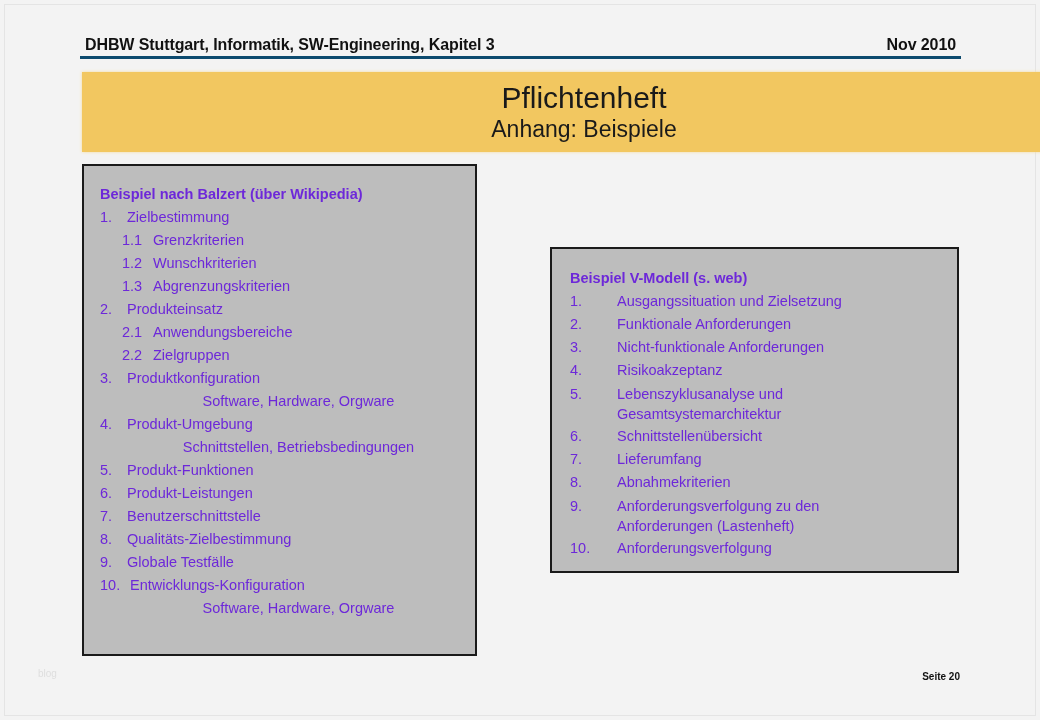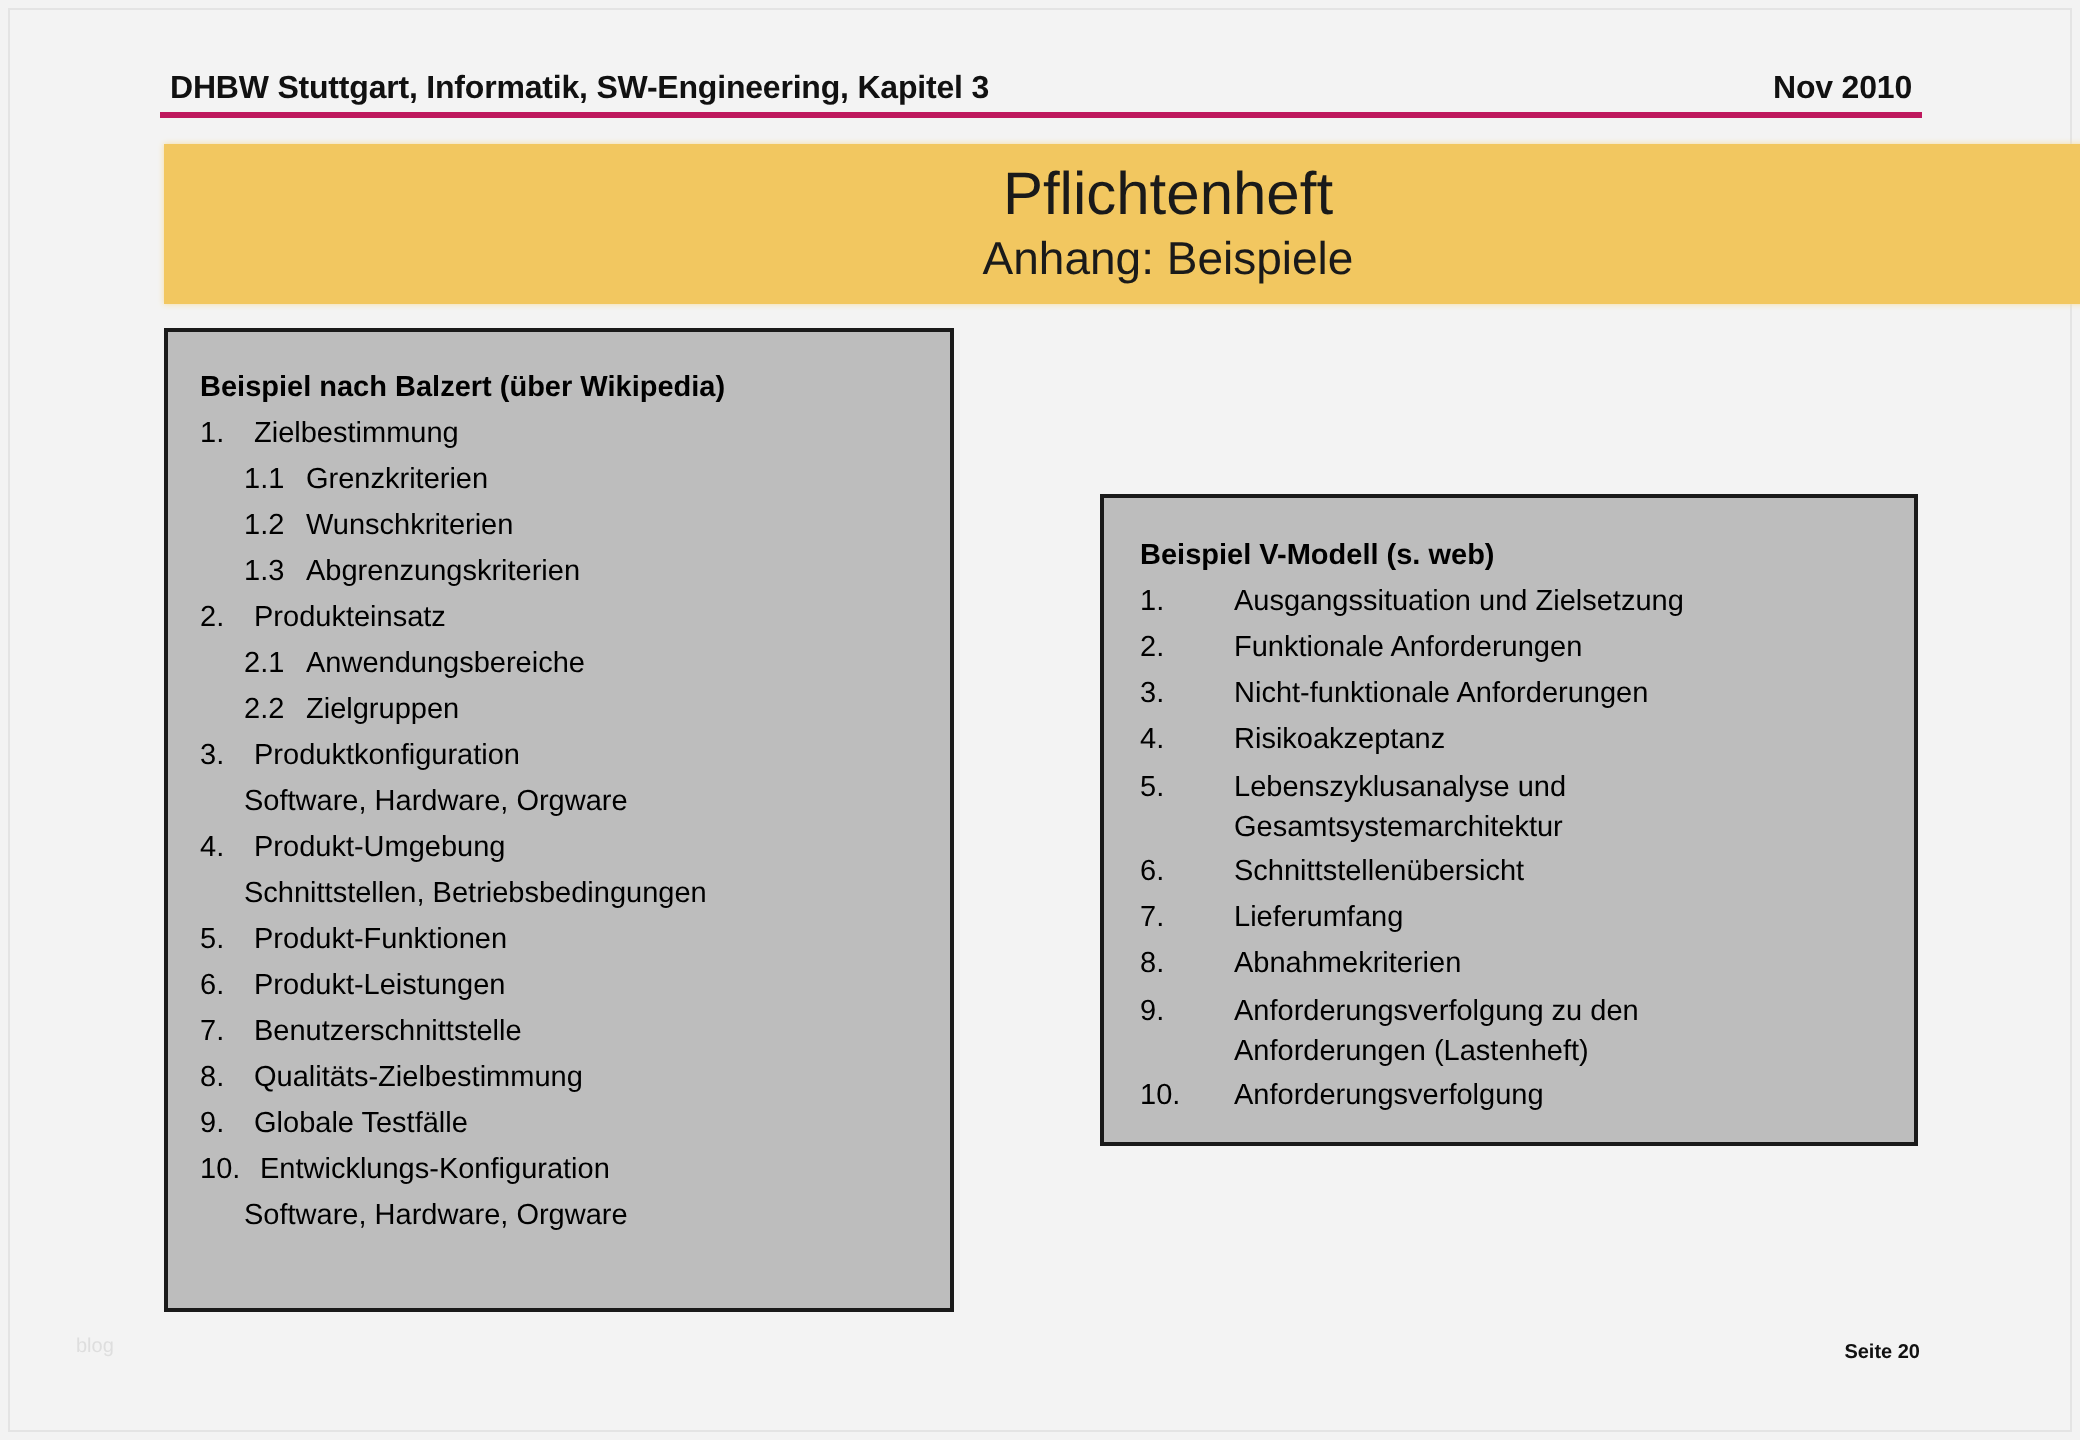--- a/index.html
+++ b/index.html
@@ -20,21 +20,21 @@
       left: 4px; top: 4px; right: 4px; bottom: 4px;
       border: 1px solid #e4e4e4;
       pointer-events: none;
     }
     .header {
       position: absolute;
       left: 80px;
       top: 34px;
       width: 881px;
       height: 22px;
-      border-bottom: 3px solid #be185d;
+      border-bottom: 3px solid #0c4a6e;
       display: flex;
       justify-content: space-between;
       align-items: flex-end;
       font-size: 16px;
       font-weight: bold;
       letter-spacing: -0.1px;
     }
     .header span { padding: 0 5px 2px 5px; }
     .title-box {
       position: absolute;
@@ -57,21 +57,21 @@
       line-height: 26px;
       margin-top: 2px;
       color: #1a1a1a;
     }
     .panel {
       position: absolute;
       background: #bdbdbd;
       border: 2px solid #1a1a1a;
       box-sizing: border-box;
       font-size: 14.5px;
-      color: #000000;
+      color: #6d28d9;
     }
     .panel-left {
       left: 82px;
       top: 164px;
       width: 395px;
       height: 492px;
       padding: 17px 0 0 16px;
     }
     .panel-right {
       left: 550px;
@@ -89,21 +89,21 @@
       height: 23px;
       line-height: 23px;
       white-space: nowrap;
       position: relative;
     }
     .row .num { display: inline-block; }
     .row.lvl1 .num { width: 27px; }
     .row.lvl1.wide .num { width: 30px; }
     .row.lvl2 { padding-left: 22px; }
     .row.lvl2 .num { width: 31px; }
-    .row.note { padding-left: 22px; }
+    .row.note { padding-left: 22px; text-align: center; }
     .vrow {
       line-height: 23px;
       display: flex;
     }
     .vrow .num { width: 47px; flex: none; }
     .vrow .txt { white-space: pre-line; }
     .vrow.two { line-height: 20px; padding: 2px 0 1px 0; }
     .footer-page {
       position: absolute;
       right: 80px;

